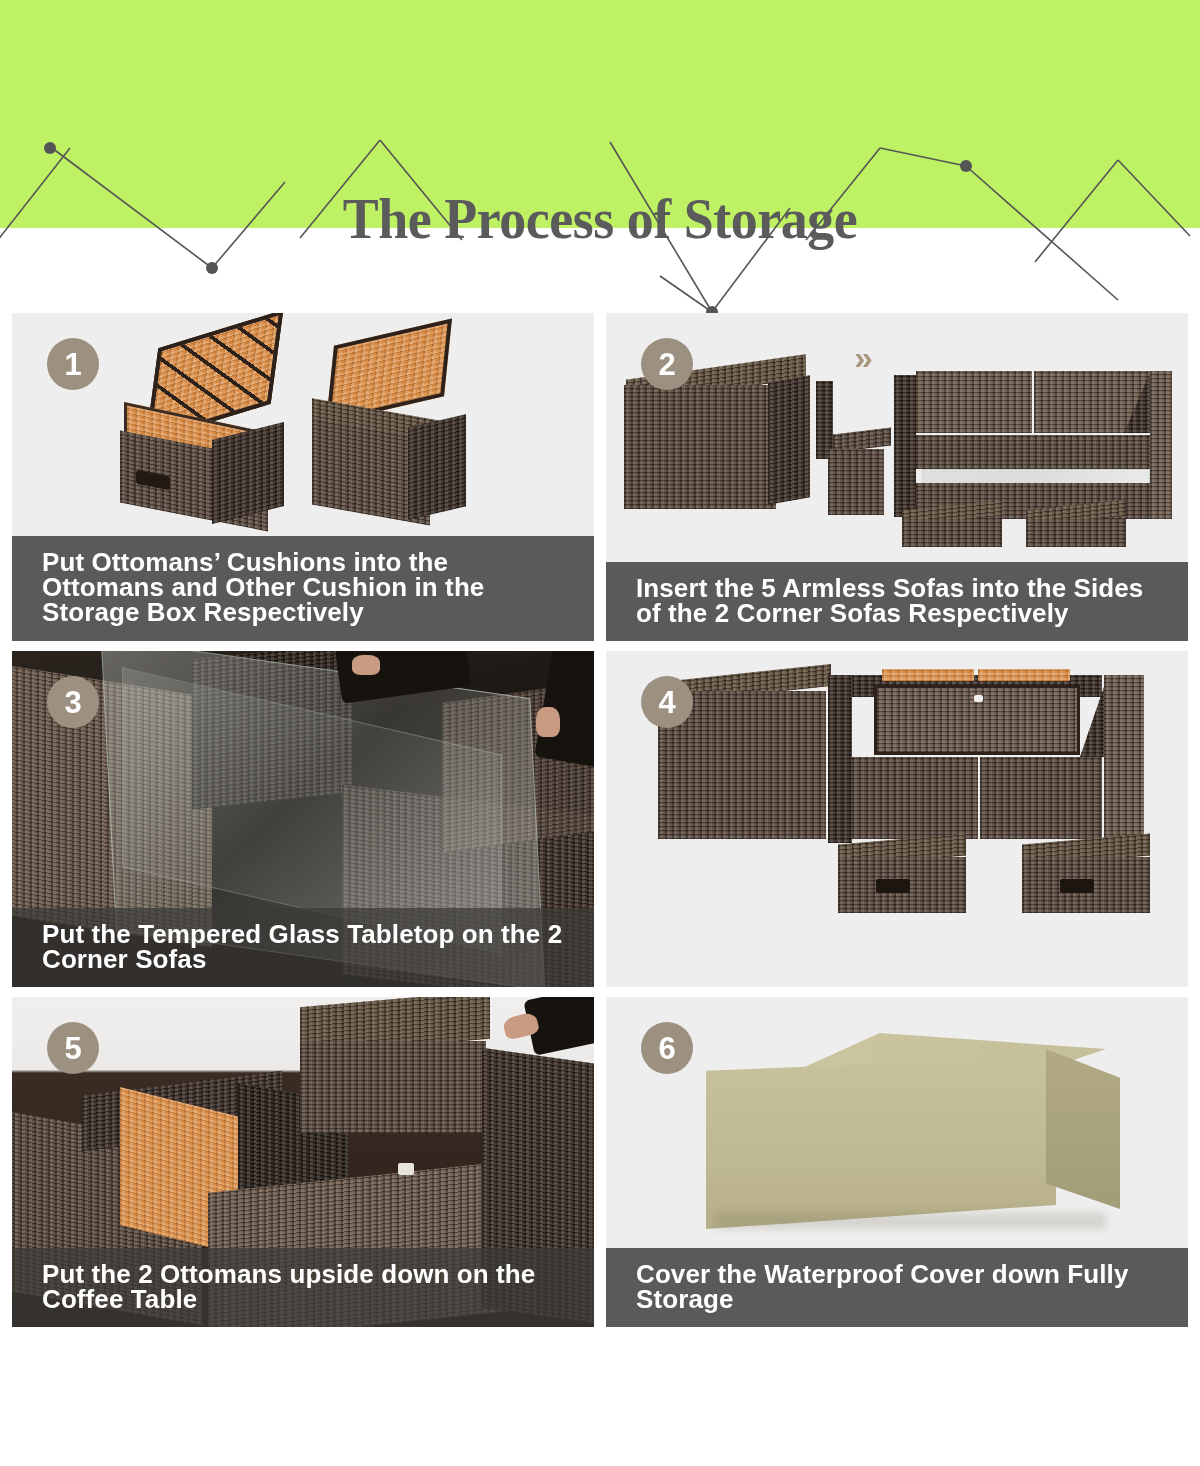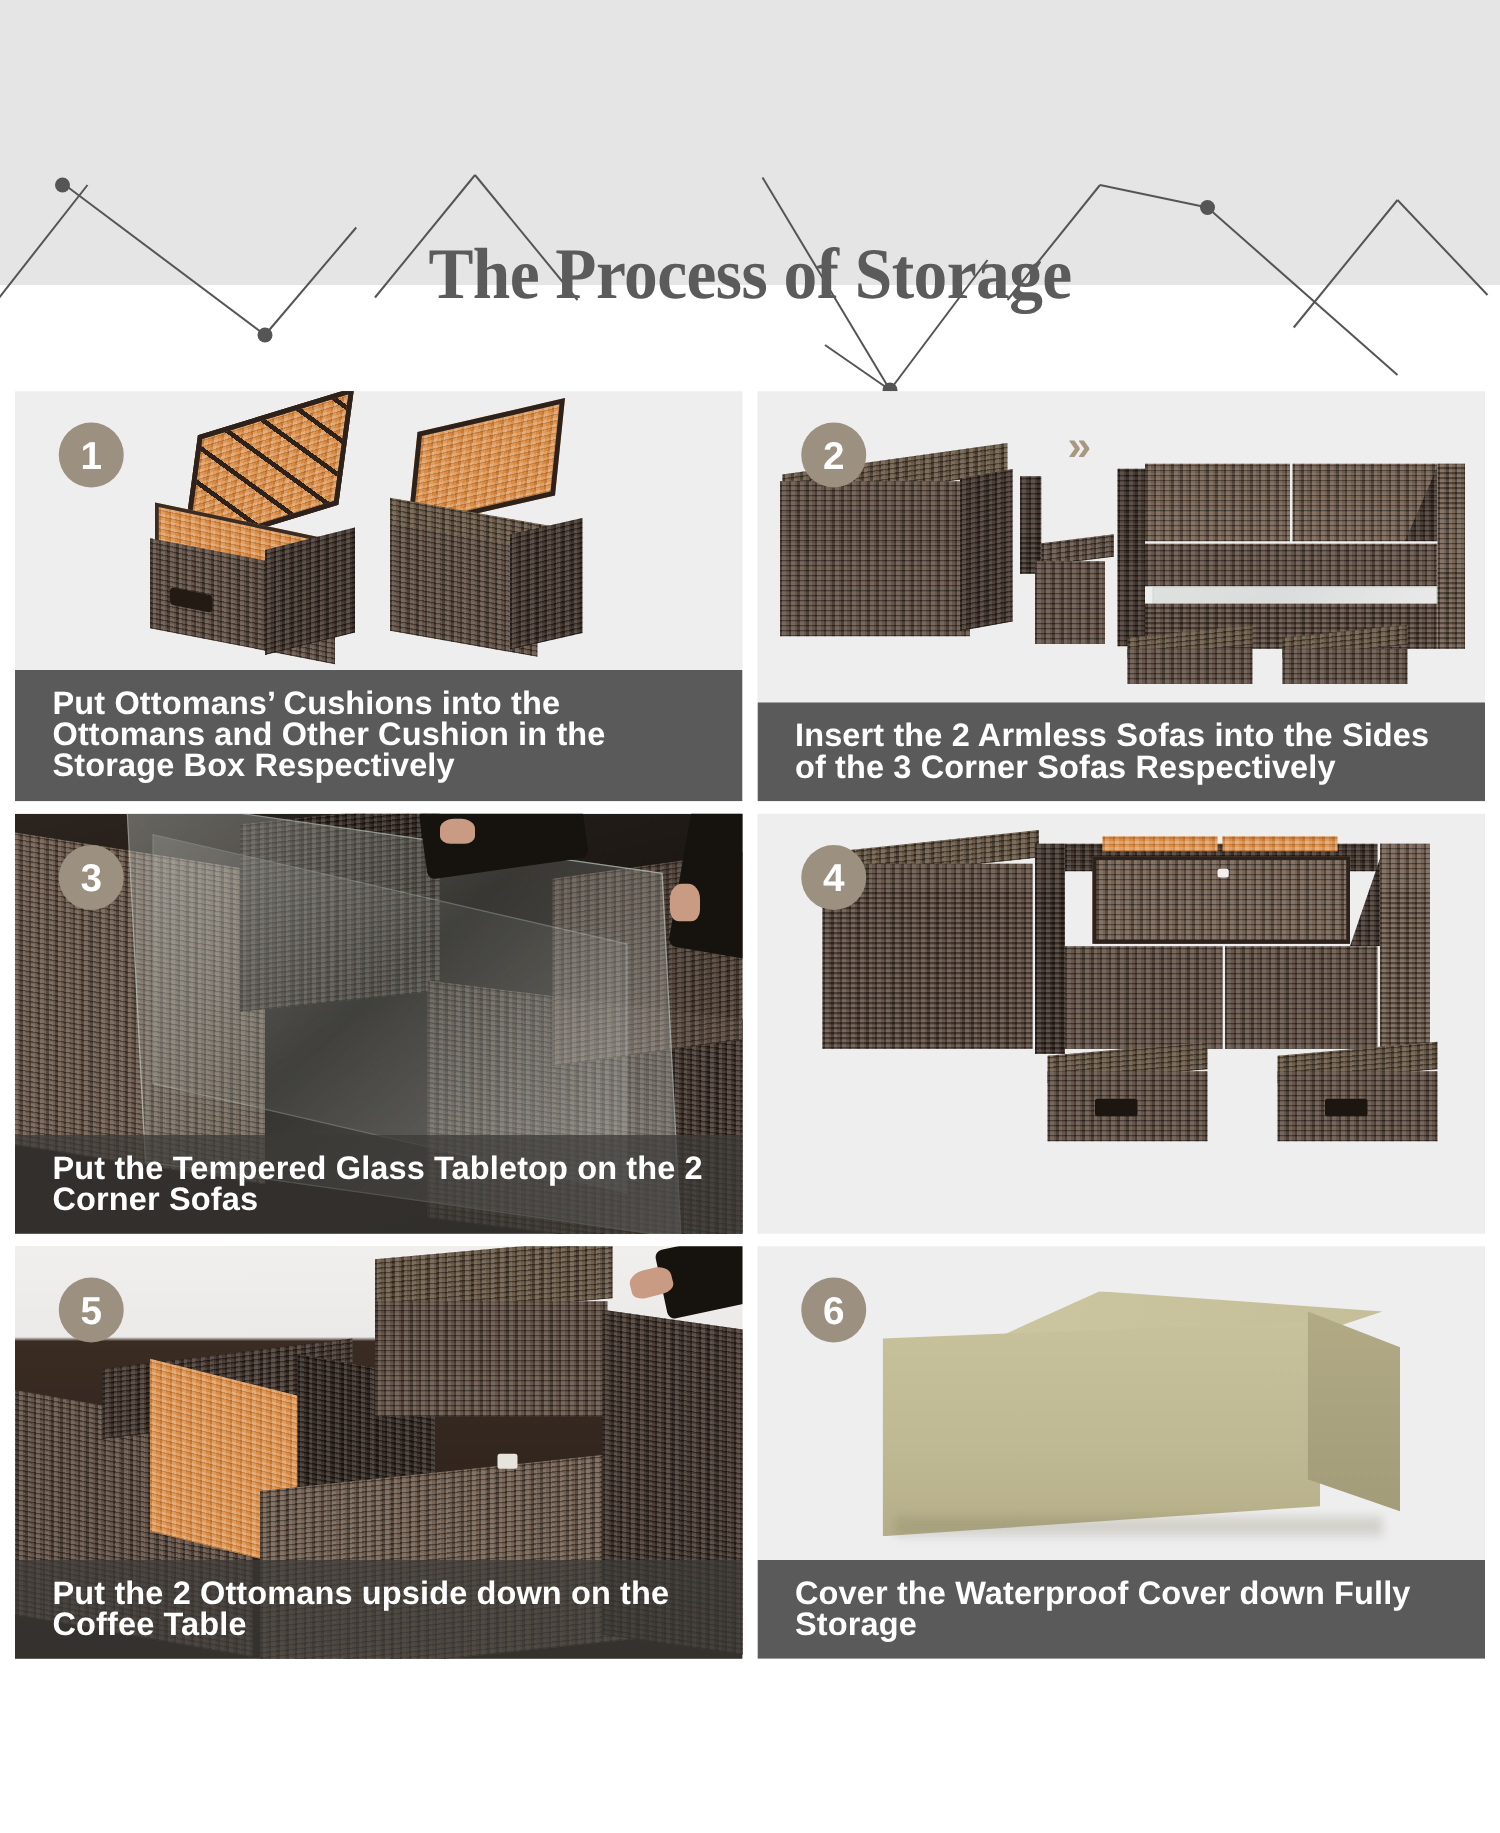--- a/index.html
+++ b/index.html
@@ -11,21 +11,21 @@
     font-family: "Liberation Sans", sans-serif;
     position: relative;
     overflow: hidden;
   }
 
   
   .header {
     position: relative;
     width: 1200px;
     height: 228px;
-    background: #e5e5e5;
+    background: #bef264;
   }
   .zigzag-svg {
     position: absolute;
     left: 0; top: 0;
     width: 1200px;
     height: 313px;
   }
   .page-title {
     position: absolute;
     left: 0; top: 186px;
@@ -239,21 +239,21 @@
       <div class="box3d wicker dark" style="left:518px;top:60px;width:26px;height:60px;clip-path:polygon(0 100%,100% 0,100% 100%);"></div>
       <div class="box3d wicker light" style="left:544px;top:58px;width:22px;height:148px;"></div>
 
       <div class="box3d wicker top" style="left:296px;top:192px;width:100px;height:16px;transform:skewY(-6deg);"></div>
       <div class="box3d wicker mid" style="left:296px;top:206px;width:100px;height:28px;"></div>
       <div class="box3d wicker top" style="left:420px;top:192px;width:100px;height:16px;transform:skewY(-6deg);"></div>
       <div class="box3d wicker mid" style="left:420px;top:206px;width:100px;height:28px;"></div>
     </div>
 
     <div class="badge">2</div>
-    <div class="caption">Insert the 2 Armless Sofas into the Sides of the 3 Corner Sofas Respectively</div>
+    <div class="caption">Insert the 5 Armless Sofas into the Sides of the 2 Corner Sofas Respectively</div>
   </div>
 
   <div class="panel">
     <div class="photo-bg p3-bg">
       <div class="box3d wicker light" style="left:-10px;top:30px;width:210px;height:250px;transform:skewY(9deg);opacity:.95;"></div>
       <div class="box3d wicker deep" style="left:180px;top:0px;width:160px;height:150px;transform:skewY(-6deg);"></div>
       <div class="box3d wicker dark" style="left:330px;top:150px;width:270px;height:190px;transform:skewY(7deg);"></div>
       <div class="box3d wicker mid" style="left:430px;top:40px;width:170px;height:150px;transform:skewY(-8deg);opacity:.8;"></div>
 
       <div class="glass" style="left:96px;top:18px;width:430px;height:290px;transform:skewY(11deg) rotate(-3deg);"></div>

